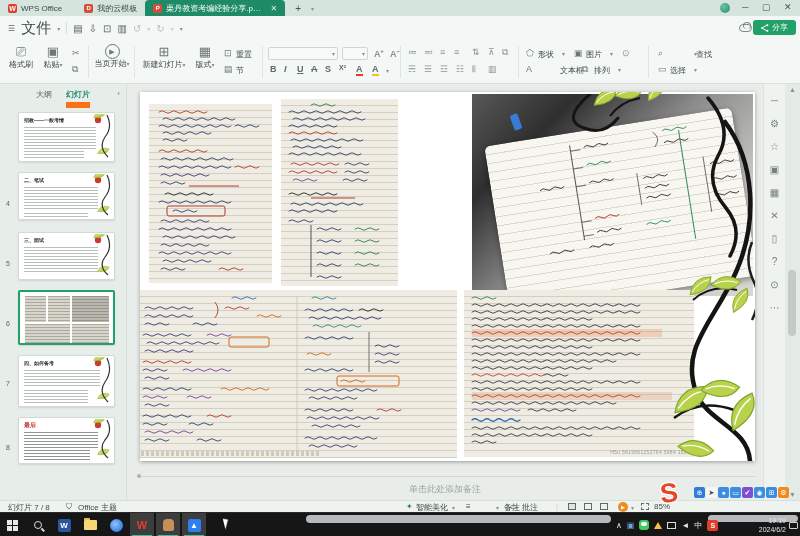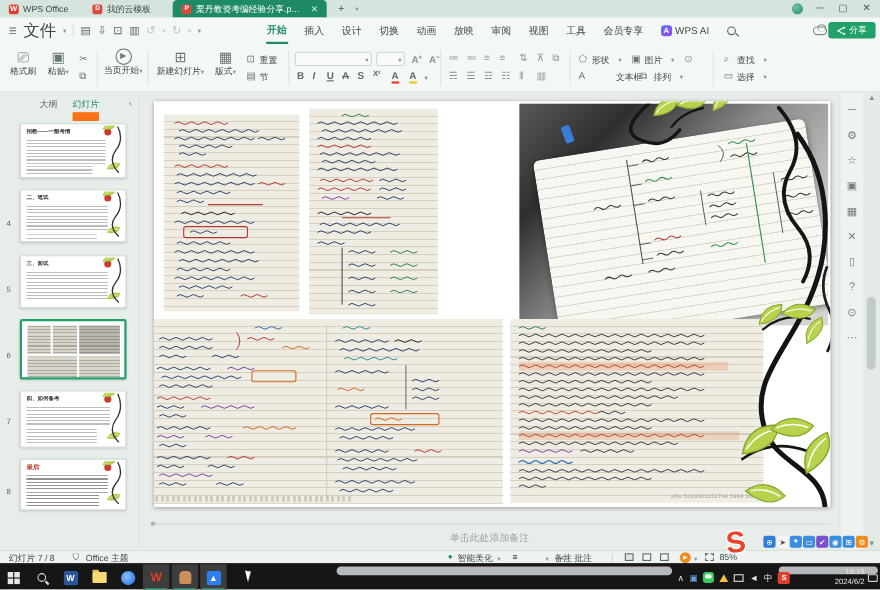--- a/index.html
+++ b/index.html
@@ -35,21 +35,21 @@
   .bigbtn .ic{font-size:13px;color:#6b7772;line-height:16px}
   .bigbtn .lb{font-size:8px;line-height:9px;white-space:nowrap}
   .smallico{position:absolute;font-size:9px;color:#6b7772}
   .smalllbl{position:absolute;font-size:8px;color:#3f4a45;white-space:nowrap}
   .fontbox{position:absolute;height:13px;background:#f8faf9;border:1px solid #cfd6d2;border-radius:2px;display:flex;align-items:center;justify-content:flex-end;padding:0 2px;color:#9aa5a0;font-size:7px}
   .fgl{position:absolute;font-size:9px;color:#5f6b66;font-weight:bold}
   .pgl{position:absolute;font-size:9px;color:#8a948f}
   
   .lpanel{position:absolute;left:0;top:84px;width:127px;height:416px;background:#e7eeea;border-right:1px solid #d8dfdb}
   .ptab{font-size:8px;color:#5a665f;padding:2px 0}
-  .ptab.active{color:#1f8a66;font-weight:normal;border-bottom:8px solid #f97316}
+  .ptab.active{color:#1f8a66;font-weight:bold;border-bottom:6px solid #f97316}
   .thumb{position:absolute;left:18px;width:97px;background:#fff;border:1px solid #d3dad5;border-radius:2px;box-shadow:0 1px 2px rgba(0,0,0,.10);overflow:hidden;padding:4px 4px 3px 5px}
   .thumb.sel{border:2px solid #21a06a}
   .tnum{position:absolute;left:6px;font-size:7px;color:#5a625d}
   .ttitle{font-size:5px;font-weight:bold;color:#2e2e2e;line-height:7px;white-space:nowrap;overflow:hidden}
   .tlines{background:repeating-linear-gradient(180deg,#b9bfba 0 1px,transparent 1px 3px)}
   .tlines.dark{background:repeating-linear-gradient(180deg,#8e9590 0 1px,transparent 1px 3px)}
   .tdeco{position:absolute;right:1px;top:1px}
   .miniph{background:#d8d5cc;background-image:repeating-linear-gradient(180deg,rgba(90,85,70,.35) 0 1px,transparent 1px 3px)}
   .canvas{position:absolute;left:127px;top:84px;width:636px;height:416px;background:#e8edea}
   
@@ -118,21 +118,21 @@
 
 <div class="titlebar">
   <div class="apptab">
     <span class="wps-logo">W</span>
     <span>WPS Office</span>
   </div>
   <div class="apptab" style="margin-left:6px">
     <span class="docer-logo">D</span>
     <span>我的云模板</span>
   </div>
-  <div class="doctab" style="margin-left:12px">
+  <div class="doctab" style="margin-left:0">
     <span class="p-logo">P</span>
     <span style="overflow:hidden;text-overflow:ellipsis;white-space:nowrap">栗丹教资考编经验分享.pptx</span>
     <span class="x">✕</span>
   </div>
   <span class="tb-btn">+</span>
   <span class="tb-btn dd">▾</span>
   <span class="abs" style="left:720px;top:3px;width:10px;height:10px;border-radius:50%;background:radial-gradient(circle at 35% 35%,#6cc4a5,#2b8a6c)"></span>
   <span class="winctl" style="left:742px">─</span>
   <span class="winctl" style="left:762px">▢</span>
   <span class="winctl" style="left:784px">✕</span>
@@ -147,37 +147,20 @@
     <span>▤</span>
     <span>⇩</span>
     <span>⊡</span>
     <span>▥</span>
     <span style="color:#b9c2bd">↺</span>
     <span class="dd" style="color:#c6cec9">▾</span>
     <span style="color:#b9c2bd">↻</span>
     <span class="dd" style="color:#c6cec9">▾</span>
     <span class="dd">▾</span>
   </div>
-  <div style="display:flex;align-items:center;margin-left:52px">
-    <span class="mtab active">开始</span>
-    <span class="mtab">插入</span>
-    <span class="mtab">设计</span>
-    <span class="mtab">切换</span>
-    <span class="mtab">动画</span>
-    <span class="mtab">放映</span>
-    <span class="mtab">审阅</span>
-    <span class="mtab">视图</span>
-    <span class="mtab">工具</span>
-    <span class="mtab">会员专享</span>
-    <span class="mtab" style="display:flex;align-items:center;gap:3px">
-      <span class="ai-badge">A</span>
-      <span>WPS AI</span>
-    </span>
-    <span class="mag" style="margin-left:8px"></span>
-  </div>
   <span class="cloud"></span>
   <div class="share-pill">
     <svg width="8" height="8" viewBox="0 0 8 8">
         <path d="M1,4 L6,1 M1,4 L6,7" stroke="#fff" stroke-width="1" fill="none"></path>
         <circle cx="1.2" cy="4" r="1" fill="#fff"></circle>
         <circle cx="6.4" cy="1.2" r="1" fill="#fff"></circle>
         <circle cx="6.4" cy="6.8" r="1" fill="#fff"></circle>
       </svg>
     <span>分享</span>
   </div>
@@ -260,21 +243,21 @@
   <span class="smallico" style="left:622px;top:8px;color:#8a948f">⊙</span>
   <span class="smallico" style="left:526px;top:24px">A</span>
   <span class="smalllbl" style="left:560px;top:25px">文本框</span>
   <span class="dd" style="position:absolute;left:570px;top:26px">▾</span>
   <span class="smallico" style="left:582px;top:24px">⧉</span>
   <span class="smalllbl" style="left:594px;top:25px">排列</span>
   <span class="dd" style="position:absolute;left:618px;top:26px">▾</span>
   <div class="rsep" style="left:648px"></div>
 
   <span class="smallico" style="left:658px;top:8px">⌕</span>
-  <span class="smalllbl" style="left:670px;top:9px">查找</span>
+  <span class="smalllbl" style="left:696px;top:9px">查找</span>
   <span class="dd" style="position:absolute;left:694px;top:10px">▾</span>
   <span class="smallico" style="left:658px;top:24px">▭</span>
   <span class="smalllbl" style="left:670px;top:25px">选择</span>
   <span class="dd" style="position:absolute;left:694px;top:26px">▾</span>
 </div>
 
 <div class="lpanel">
   <div style="display:flex;gap:14px;justify-content:center;padding-top:3px">
     <span class="ptab">大纲</span>
     <span class="ptab active">幻灯片</span>

